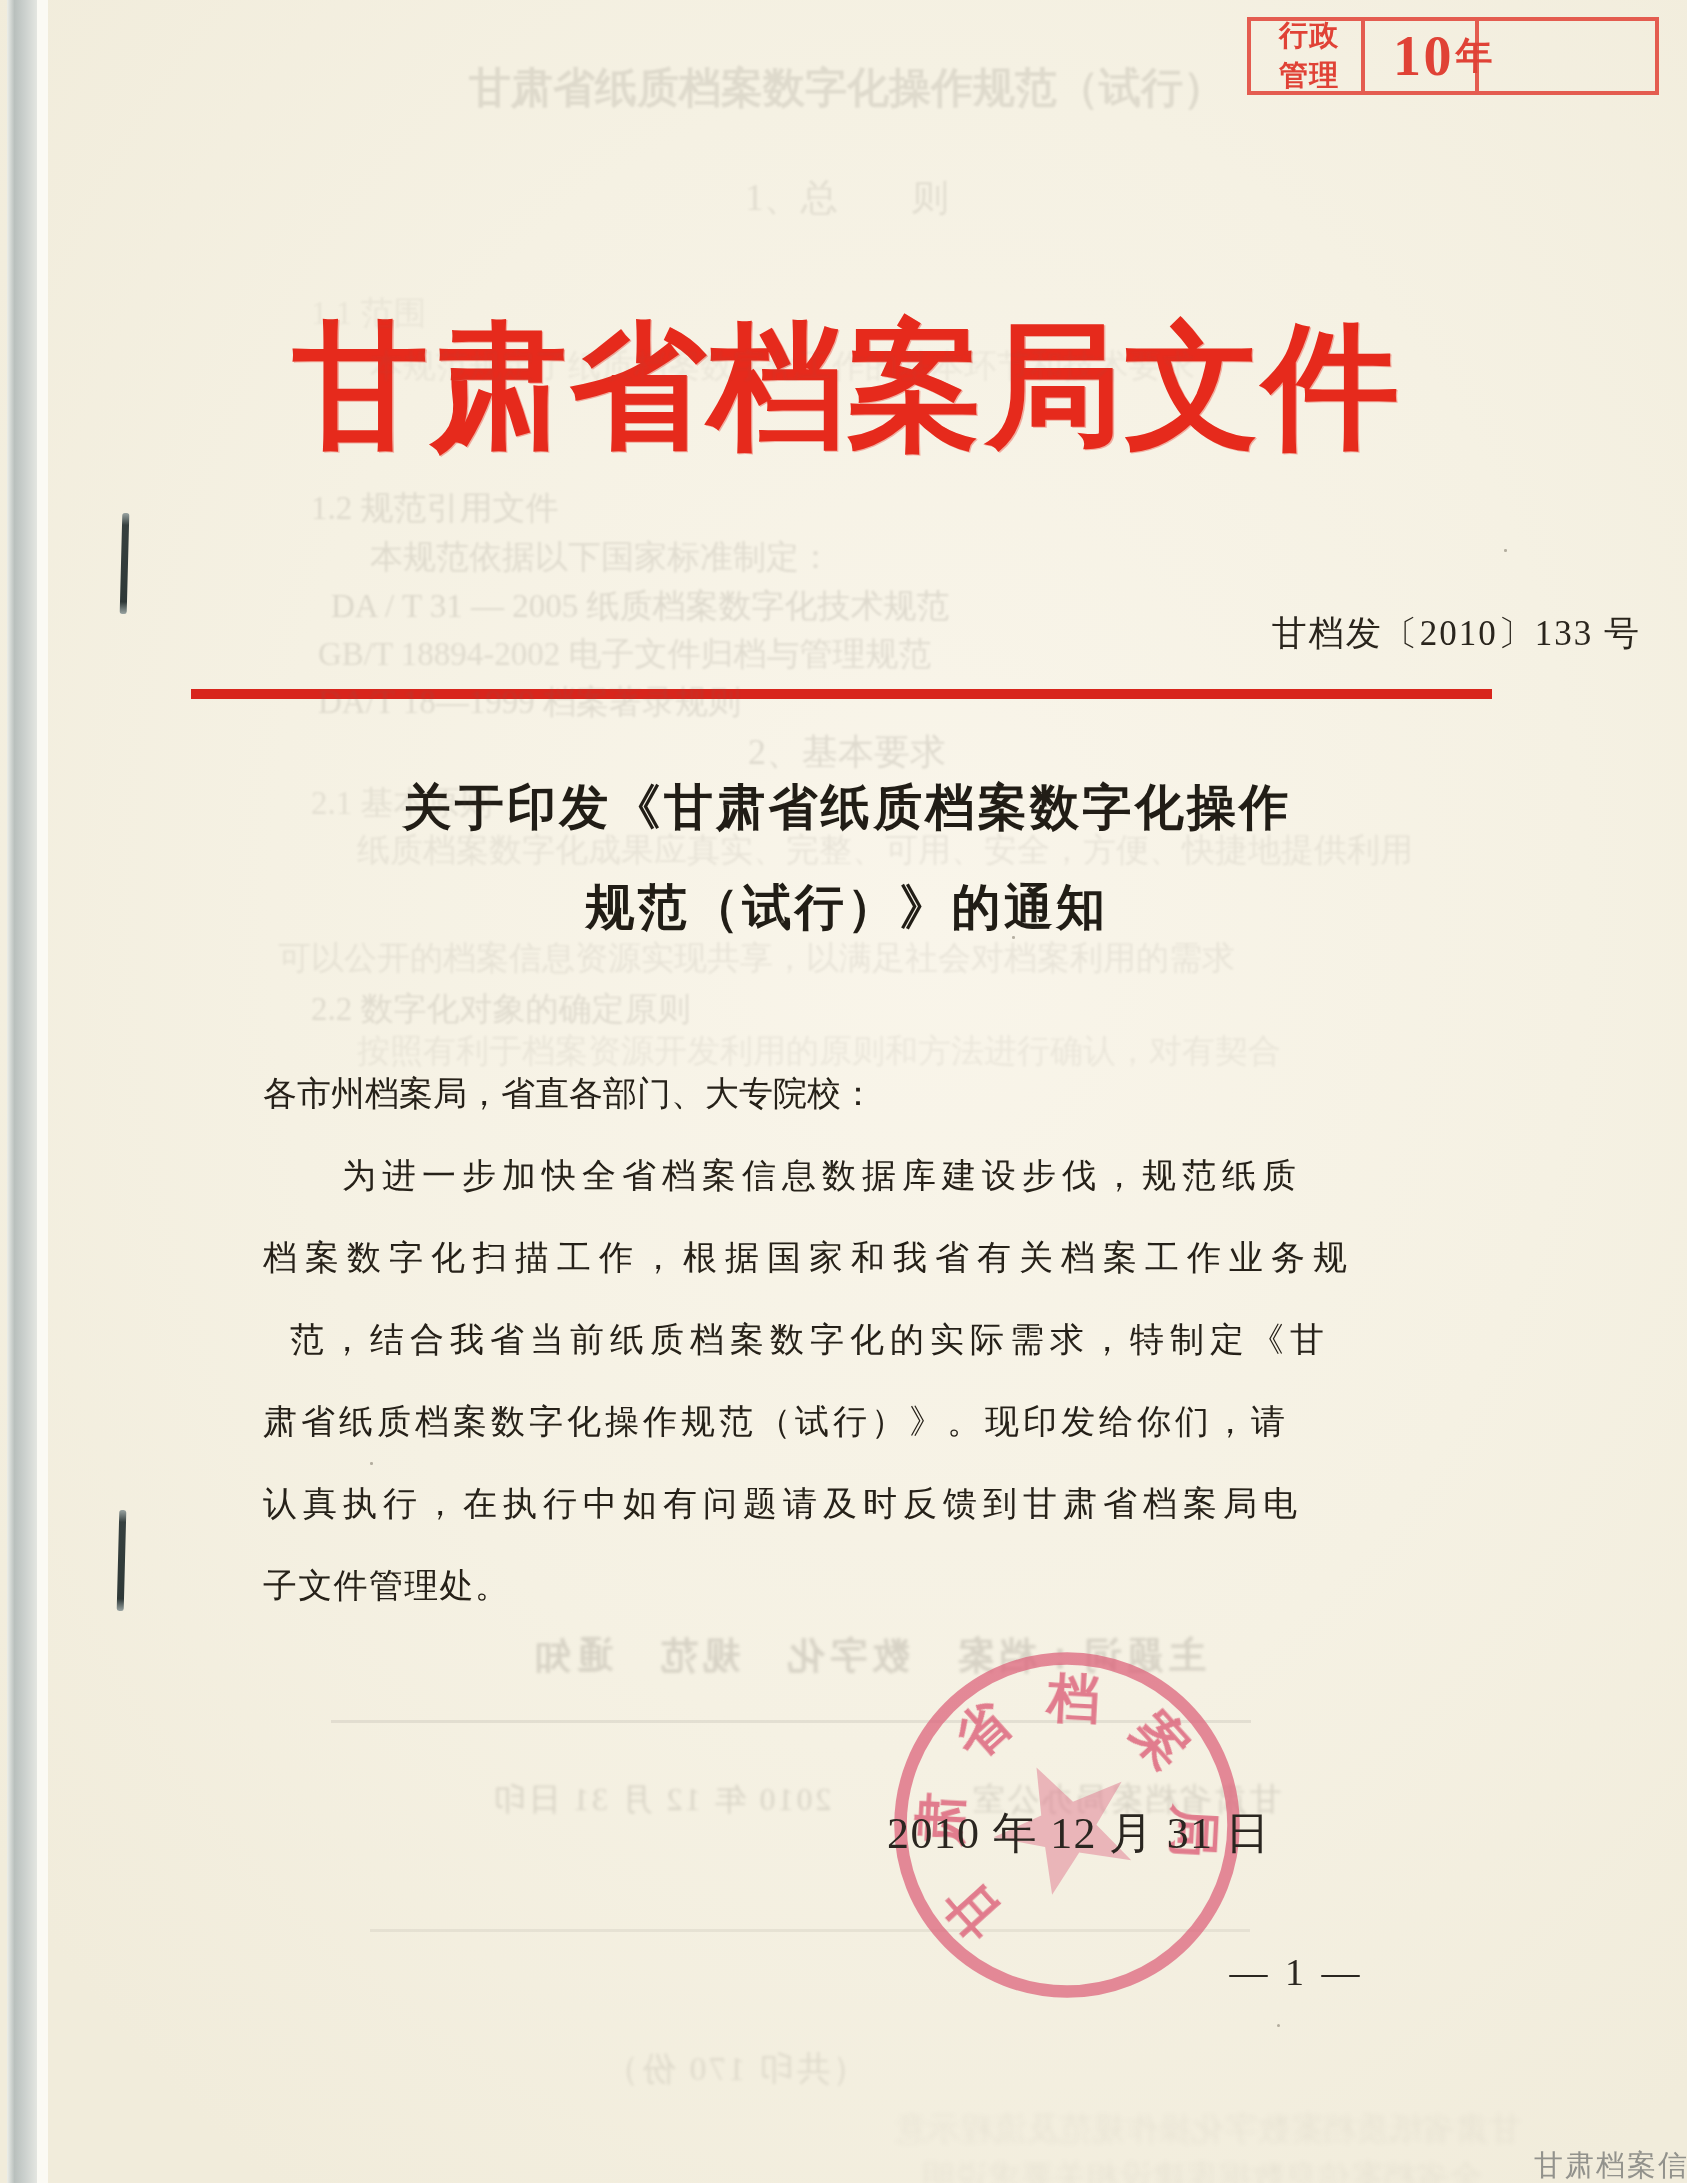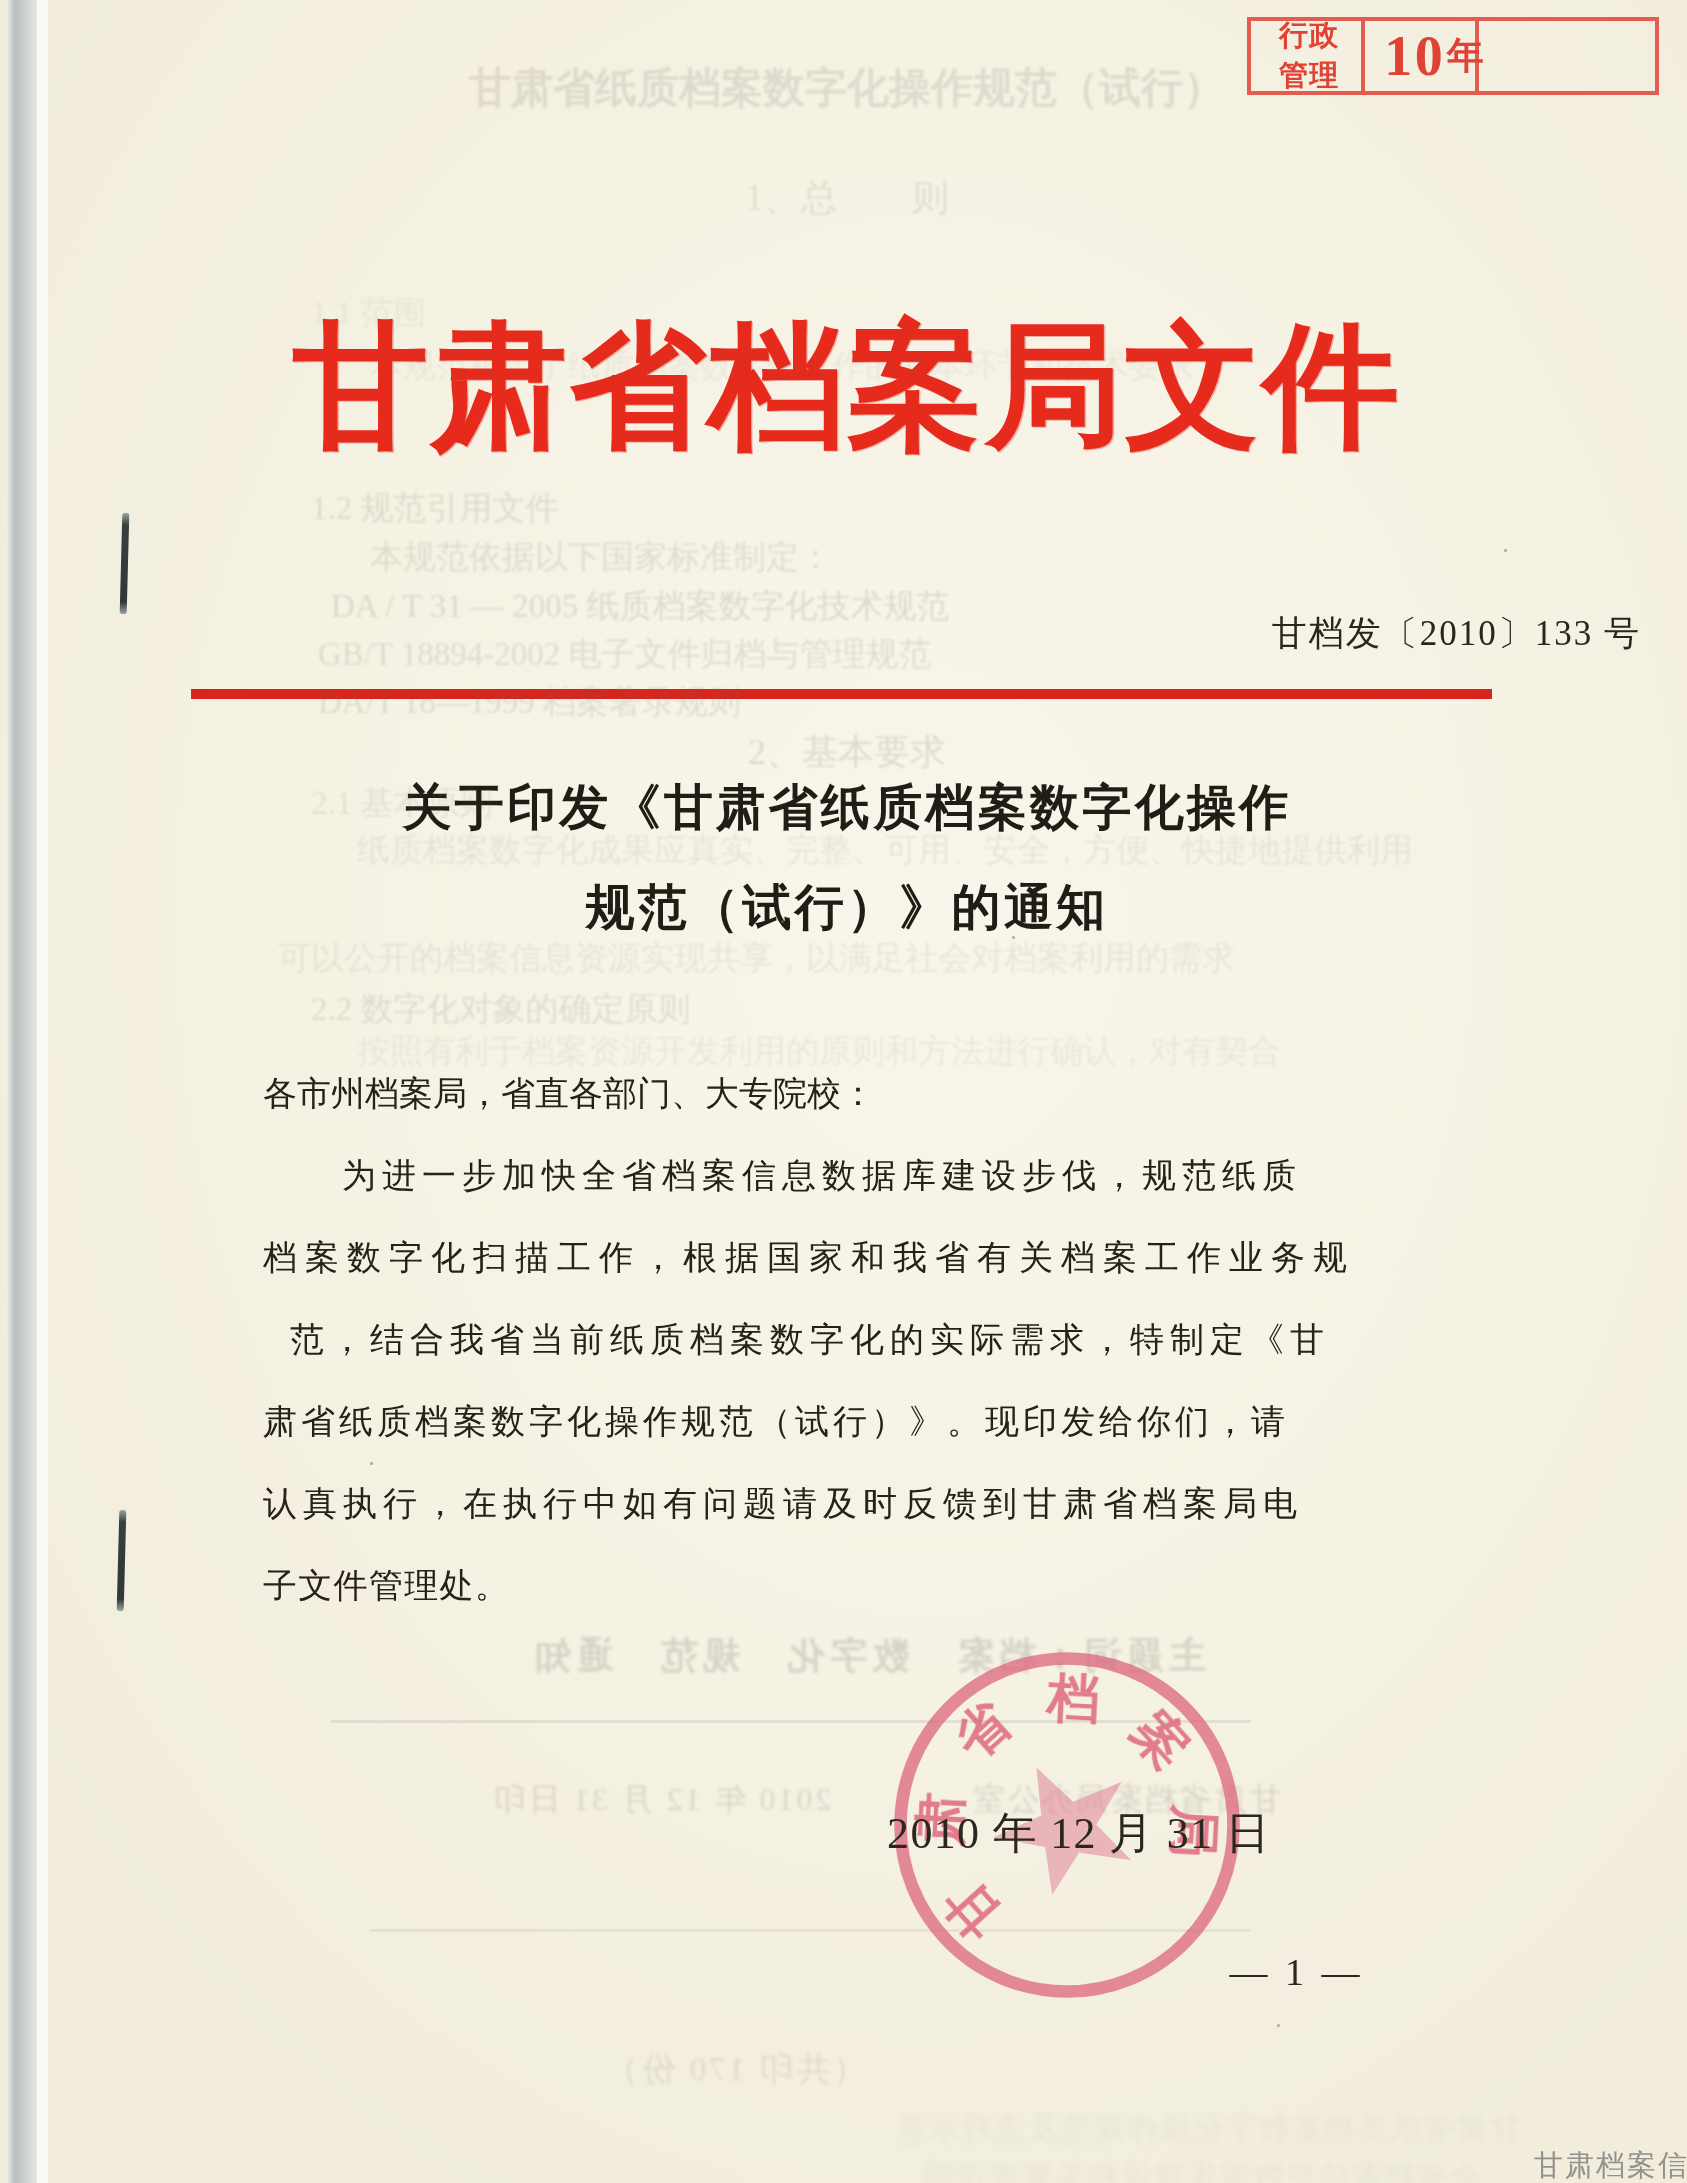--- a/index.html
+++ b/index.html
@@ -10,21 +10,21 @@
   .ctr{left:53px;width:1588px;text-align:center;}
   
   #scan-edge{left:6.6px;top:0;width:30px;height:2183px;
     background:linear-gradient(90deg,#eceee9 0%,#b9c0bd 25%,#ccd1ce 60%,#e4e6e1 100%);}
   #scan-edge2{left:37px;top:0;width:10.6px;height:2183px;background:#fbfaf4;}
   
   #class-stamp{left:1247px;top:16.5px;width:412px;height:78px;display:flex;
     border:4.6px solid rgba(224,66,54,.85);box-sizing:border-box;color:#e04236;}
   #class-stamp .cell{display:flex;align-items:center;justify-content:center;box-sizing:border-box;padding-left:28px;}
   #class-stamp .c1{width:114px;border-right:4px solid rgba(224,66,54,.85);font-size:29px;letter-spacing:1.3px;font-weight:700;}
-  #class-stamp .c2{width:114px;border-right:4px solid rgba(224,66,54,.85);}
+  #class-stamp .c2{width:114px;border-right:4px solid rgba(224,66,54,.85);justify-content:space-between;}
   #class-stamp .c3{flex:1;}
   #class-stamp .num{font-size:56px;font-weight:700;letter-spacing:2.6px;}
   #class-stamp .unit{font-size:37px;font-weight:700;margin-left:1.3px;}
   
   #org-title{top:296px;font-size:136px;font-weight:700;letter-spacing:2.6px;color:#e62a1c;
     text-shadow:1.3px 1.3px 0 rgba(230,42,28,.35);white-space:nowrap;}
   #doc-number{top:610px;font-size:35px;letter-spacing:2px;color:#2a251d;text-align:right;}
   #red-line{left:191px;top:689px;width:1301px;height:10px;background:#d8251c;}
   
   .notice-title{font-size:49px;font-weight:700;letter-spacing:3.3px;color:#211d16;white-space:nowrap;}

